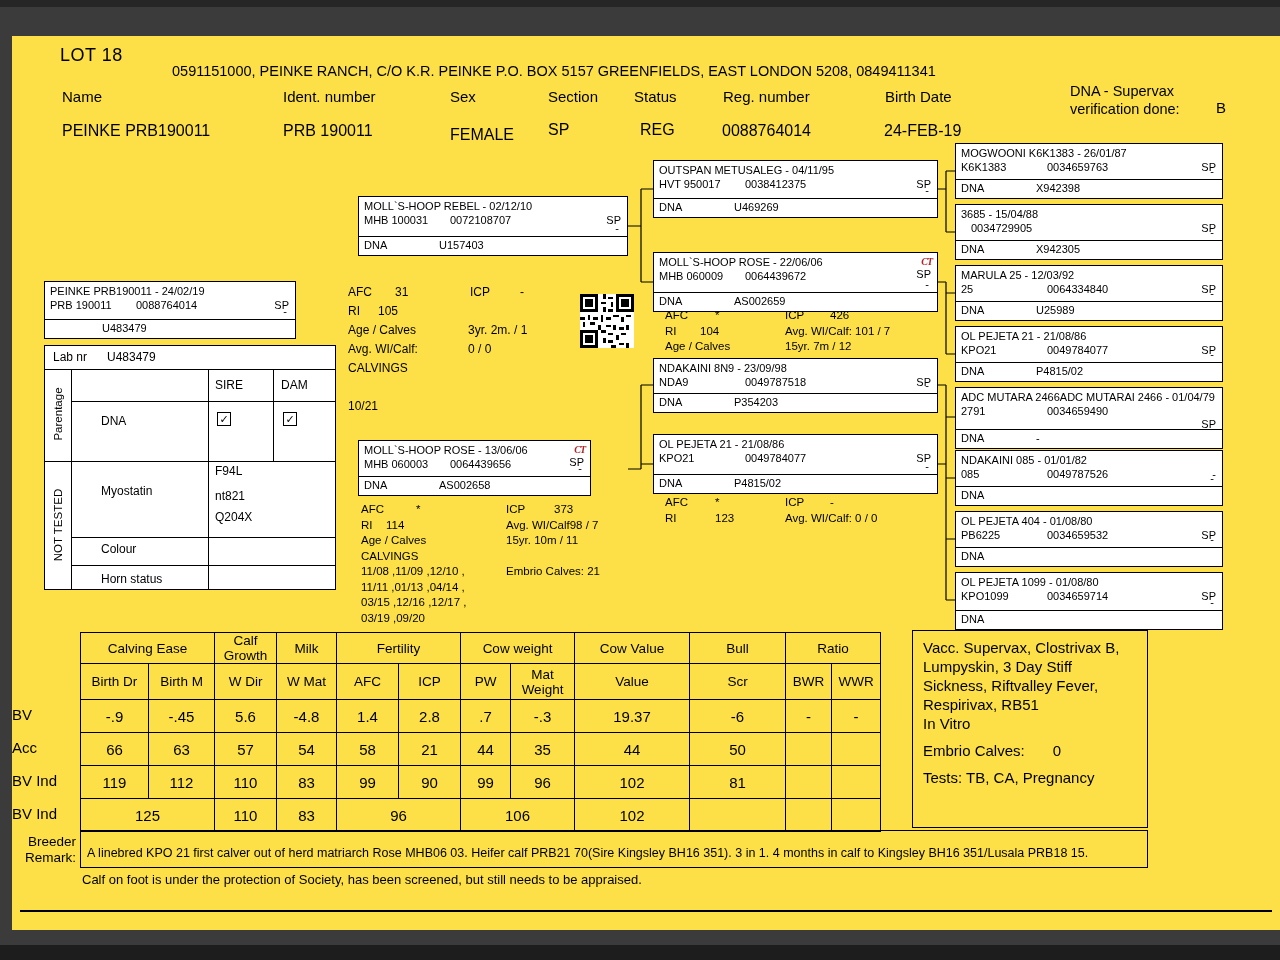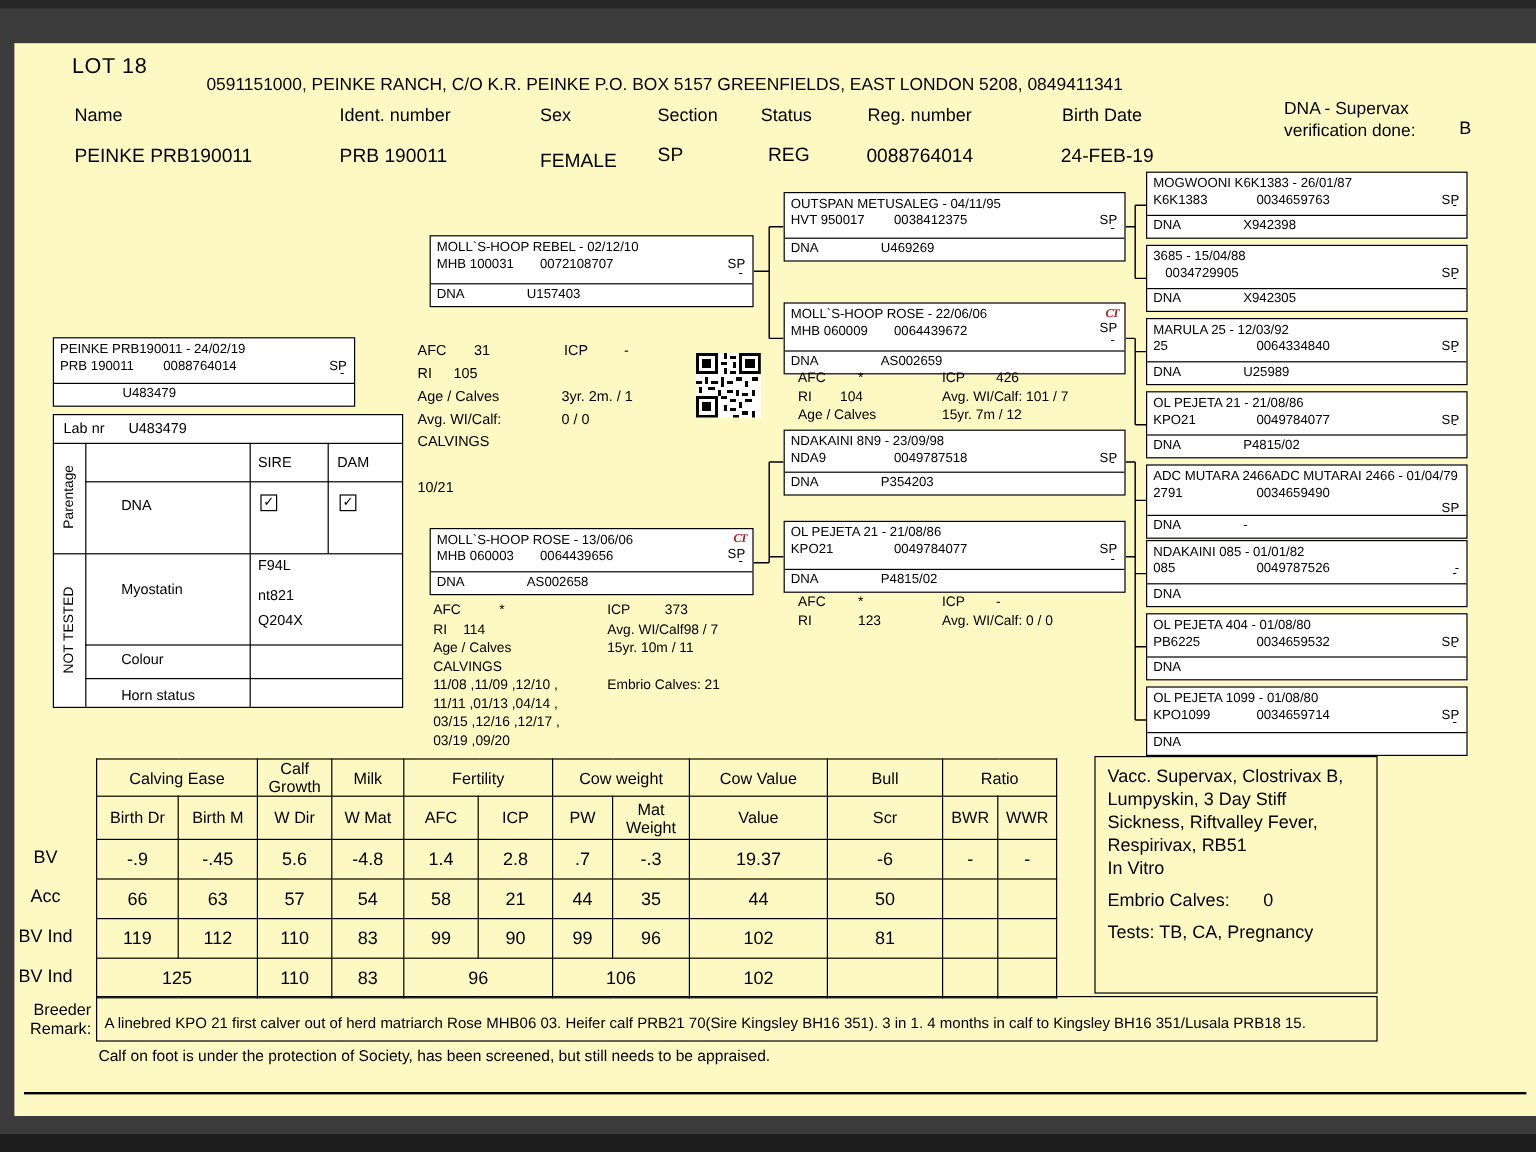--- a/index.html
+++ b/index.html
@@ -1,19 +1,19 @@
 <!DOCTYPE html>
 <html><head>
 <meta charset="utf-8">
 <style>
   *{margin:0;padding:0;box-sizing:border-box}
   html,body{width:1280px;height:960px}
   body{position:relative;background:#3b3b3b;font-family:"Liberation Sans","DejaVu Sans",sans-serif;color:#000;overflow:hidden}
   .abs{position:absolute}
-  .page{position:absolute;left:12px;top:36px;width:1268px;height:894px;background:#fef9c3}
+  .page{position:absolute;left:12px;top:36px;width:1268px;height:894px;background:#fde047}
   .topline{position:absolute;left:0;top:0;width:1280px;height:7px;background:#262626}
   .bottomstrip{position:absolute;left:0;top:945px;width:1280px;height:15px;background:#1d1d1d}
 
   .lot{font-size:18px;letter-spacing:.5px}
   .addr{font-size:14.5px}
   .flabel{font-size:15px;white-space:nowrap}
   .fvalue{font-size:16px;white-space:nowrap}
 
   .pbox{position:absolute;border:1px solid #000;font-size:11px;line-height:13px;background:#fff;overflow:visible}
   .pb-name{padding:3px 5px 0;white-space:normal}
@@ -39,21 +39,21 @@
 
   .lab{position:absolute;border:1px solid #000;font-size:12px;background:#fff}
   .lline{position:absolute;background:#000}
   .vlabel{position:absolute;transform:rotate(-90deg);white-space:nowrap;font-size:11.5px;text-align:center}
   .cb{position:absolute;width:14px;height:14px;border:1px solid #000;font-size:11px;line-height:12px;text-align:center}
 
   table.ebv{position:absolute;border-collapse:collapse;table-layout:fixed}
   table.ebv th,table.ebv td{border:1px solid #000;text-align:center;vertical-align:middle;font-weight:normal;overflow:hidden}
   table.ebv th{font-size:13.5px;line-height:15px}
   table.ebv td{font-size:15px}
-  .rowlab{position:absolute;left:0;width:52px;text-align:center;font-size:15px;white-space:nowrap}
+  .rowlab{position:absolute;left:0;width:52px;text-align:left;font-size:15px;white-space:nowrap}
 
   .panel{position:absolute;border:1px solid #000;padding:7px 10px;font-size:15px;line-height:19px}
   .panel .gap{margin-top:8px}
   .remarkbox{position:absolute;border:1px solid #000;padding:14px 6px;font-size:12.5px;line-height:16px}
   .remarklab{position:absolute;left:0;width:64px;text-align:right;font-size:13.5px;line-height:16px}
   .footer{position:absolute;font-size:13px}
   .rule{position:absolute;border-top:2px solid #000}
 </style>
 </head>
 <body>
@@ -122,21 +122,21 @@
     <div class="r" style="margin-top:19px">10/21</div>
   </div>
 
   <svg class="abs" style="left:568px;top:258px" width="54" height="54" viewBox="0 0 21 21" shape-rendering="crispEdges">
     <rect width="21" height="21" fill="#fff"></rect>
     <path fill="#000" d="M0,0h7v7h-7z M14,0h7v7h-7z M0,14h7v7h-7z"></path>
     <path fill="#fff" d="M1,1h5v5h-5z M15,1h5v5h-5z M1,15h5v5h-5z"></path>
     <path fill="#000" d="M2,2h3v3h-3z M16,2h3v3h-3z M2,16h3v3h-3z M9,0h1v2h-1z M11,1h2v1h-2z M8,3h2v1h-2z M12,3h1v2h-1z M9,5h1v2h-1z M11,6h2v1h-2z M0,9h2v1h-2z M3,8h1v2h-1z M5,9h2v1h-2z M8,8h1v3h-1z M10,9h2v1h-2z M13,8h2v1h-2z M16,9h1v2h-1z M18,8h2v1h-2z M1,11h1v2h-1z M4,11h2v1h-2z M7,12h1v2h-1z M10,12h2v1h-2z M13,12h1v2h-1z M15,13h2v1h-2z M18,12h1v2h-1z M8,14h2v1h-2z M11,15h2v1h-2z M14,16h1v2h-1z M16,15h2v1h-2z M9,17h1v2h-1z M11,18h2v1h-2z M15,19h2v1h-2z M18,19h1v2h-1z M12,20h2v1h-2z"></path>
   </svg>
 
-  <div class="pbox has-ct" style="left:346px;top:404px;width:270px;height:56px">
+  <div class="pbox has-ct" style="left:346px;top:404px;width:233px;height:56px">
     <div class="pb-name">MOLL`S-HOOP ROSE - 13/06/06</div>
     <div class="pb-id"><span class="id">MHB 060003</span><span>0064439656</span></div>
     <div class="ct-logo">CT</div>
     <div class="pb-badge">SP</div>
     <div class="pb-dash">-</div>
     <div class="pb-dna"><span class="dl">DNA</span><span>AS002658</span></div>
   </div>
 
   <div class="abs stats small" style="left:349px;top:466px;width:300px">
     <div class="r"><span class="w55">AFC</span><span class="w90">*</span><span class="w48">ICP</span><span>373</span></div>

